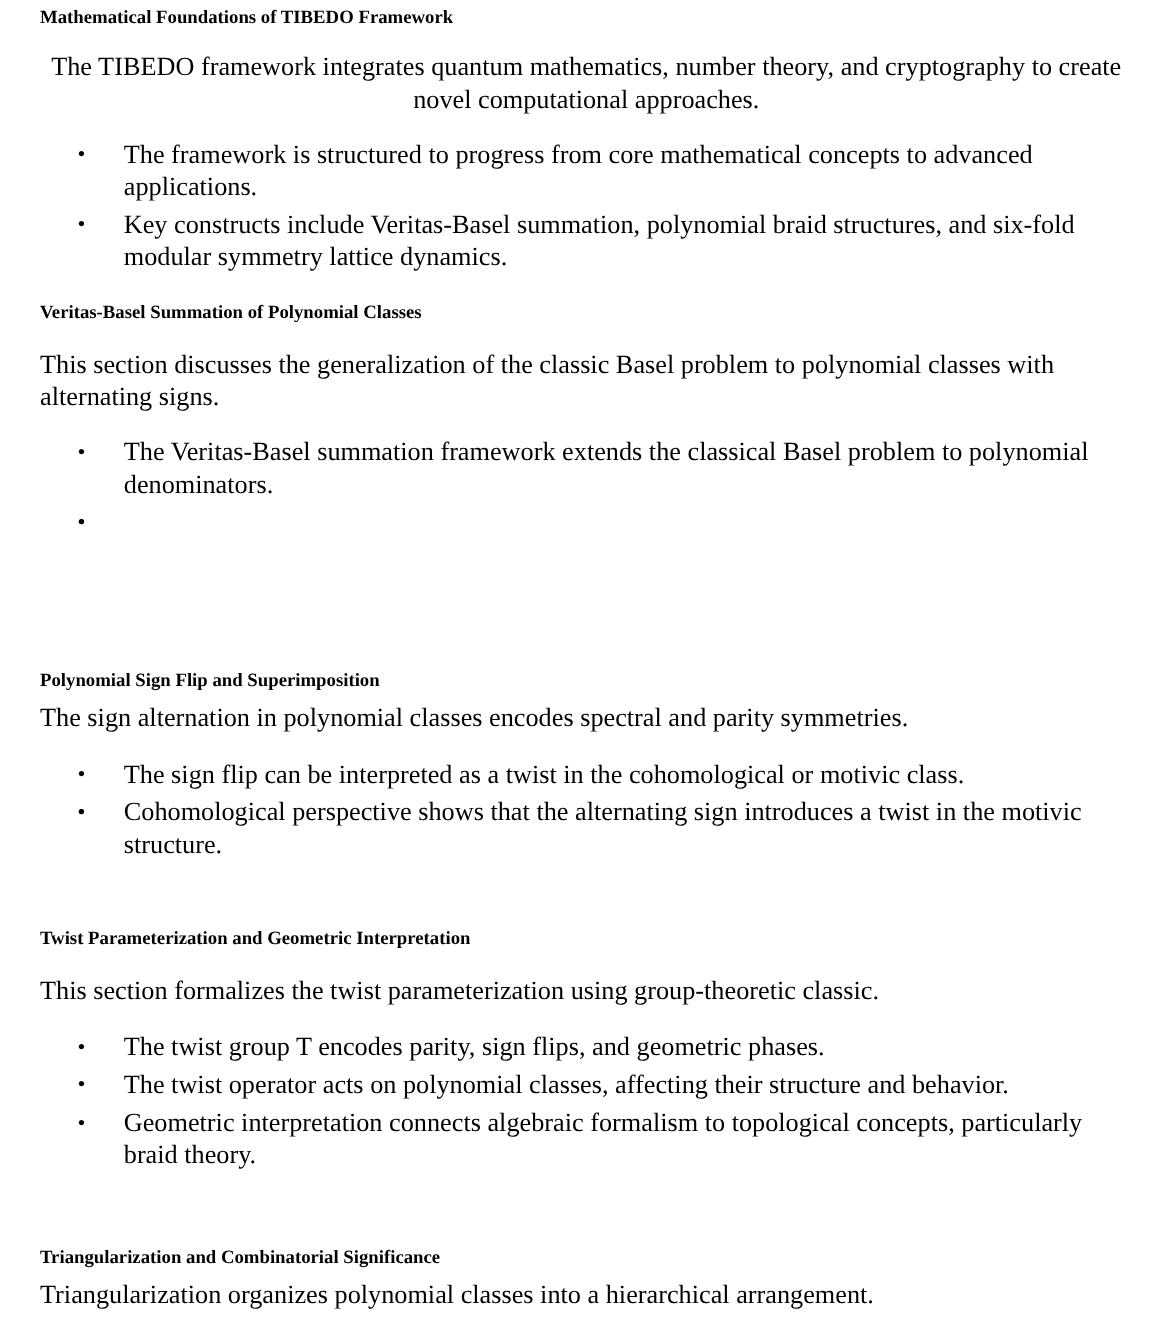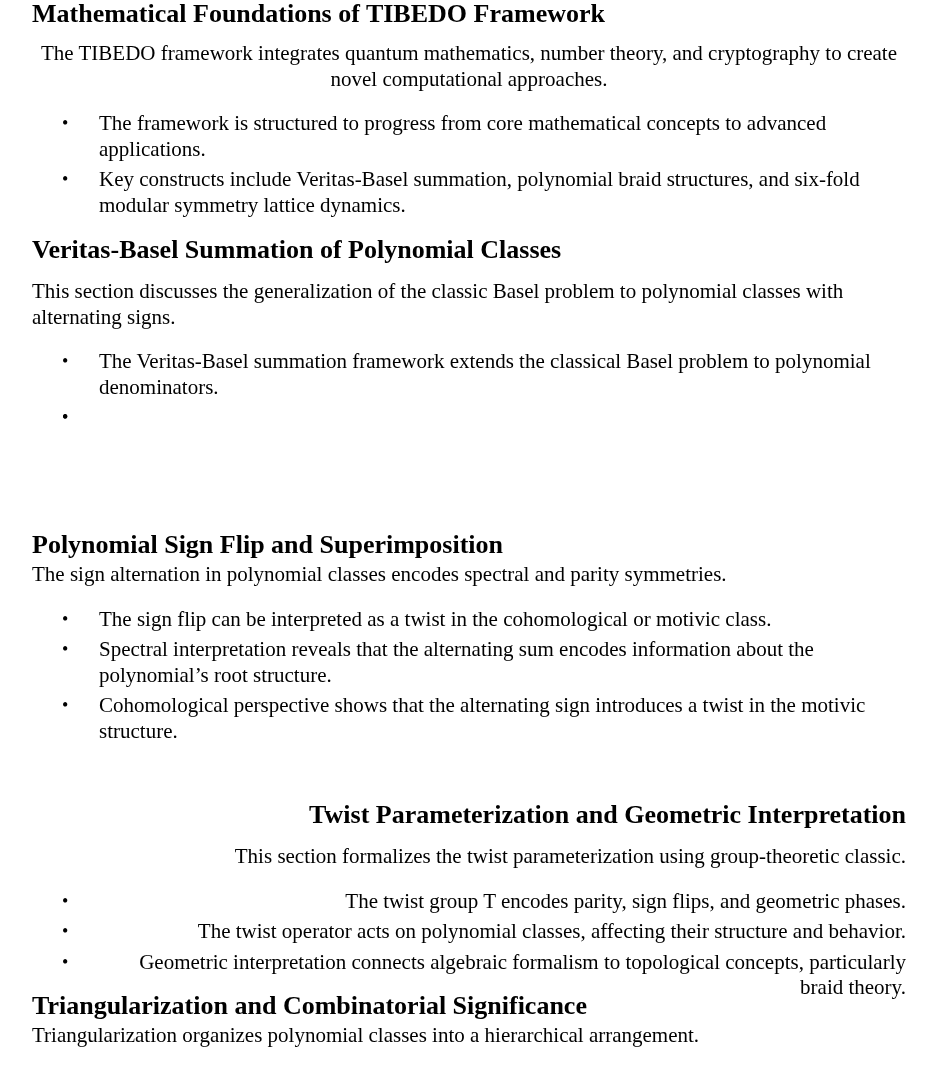--- a/index.html
+++ b/index.html
@@ -14,21 +14,21 @@
     font-family: "Liberation Serif", "DejaVu Serif", serif;
     color: #000000;
     font-size: 21px;
     line-height: 25.5px;
   }
   .page {
     padding: 0 24px 0 32px;
     position: relative;
   }
   h2 {
-    font-size: 26px;
+    font-size: 15px;
     font-weight: bold;
     margin: 0;
     line-height: 26px;
   }
   p {
     margin: 0;
   }
   ul {
     list-style: none;
     margin: 0;
@@ -68,26 +68,26 @@
       <li style="margin-top:5px;"><span class="bullet">•</span></li>
       <li style="margin-top:5px;"><span class="bullet">•</span></li>
     </ul>
   </div>
 
   <div class="sec" style="top:532px;">
     <h2>Polynomial Sign Flip and Superimposition</h2>
     <p style="margin-top:4px;">The sign alternation in polynomial classes encodes spectral and parity symmetries.</p>
     <ul style="margin-top:19px;">
       <li><span class="bullet">•</span><span>The sign flip can be interpreted as a twist in the cohomological or motivic class.</span></li>
-      <li style="margin-top:5px;"><span class="bullet">•</span><span>Spectral interpretation reveals that the alternating sum encodes information about the polynomial’s root structure.</span></li>
+      <li style="margin-top:5px;"><span class="bullet">•</span></li>
       <li style="margin-top:5px;"><span class="bullet">•</span><span>Cohomological perspective shows that the alternating sign introduces a twist in the motivic structure.</span></li>
     </ul>
   </div>
 
-  <div class="sec" style="top:802px;text-align:right;">
+  <div class="sec" style="top:738px;">
     <h2>Twist Parameterization and Geometric Interpretation</h2>
     <p style="margin-top:16px;">This section formalizes the twist parameterization using group-theoretic classic.</p>
     <ul style="margin-top:19px;">
       <li><span class="bullet">•</span><span>The twist group T encodes parity, sign flips, and geometric phases.</span></li>
       <li style="margin-top:5px;"><span class="bullet">•</span><span>The twist operator acts on polynomial classes, affecting their structure and behavior.</span></li>
       <li style="margin-top:5px;"><span class="bullet">•</span><span>Geometric interpretation connects algebraic formalism to topological concepts, particularly braid theory.</span></li>
     </ul>
   </div>
 
   <div class="sec" style="top:993px;">

